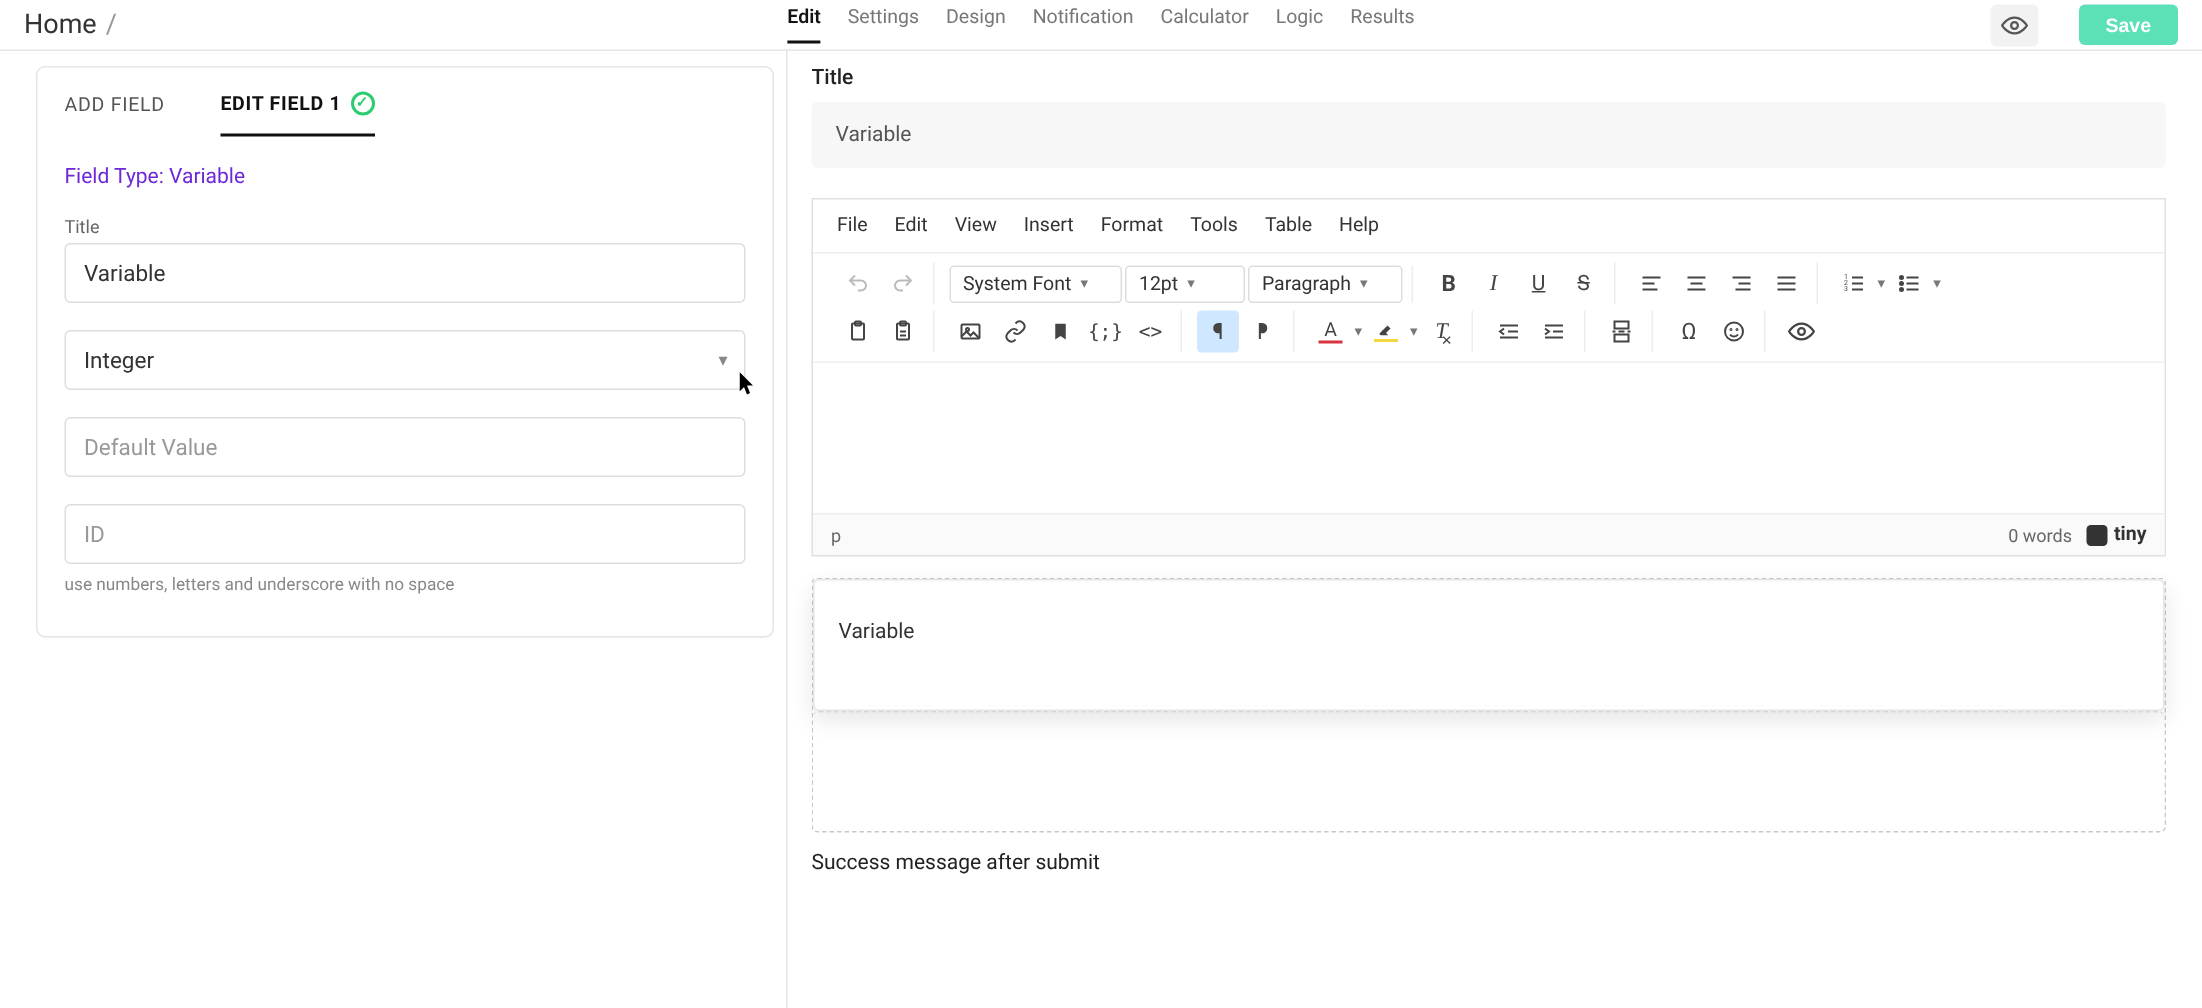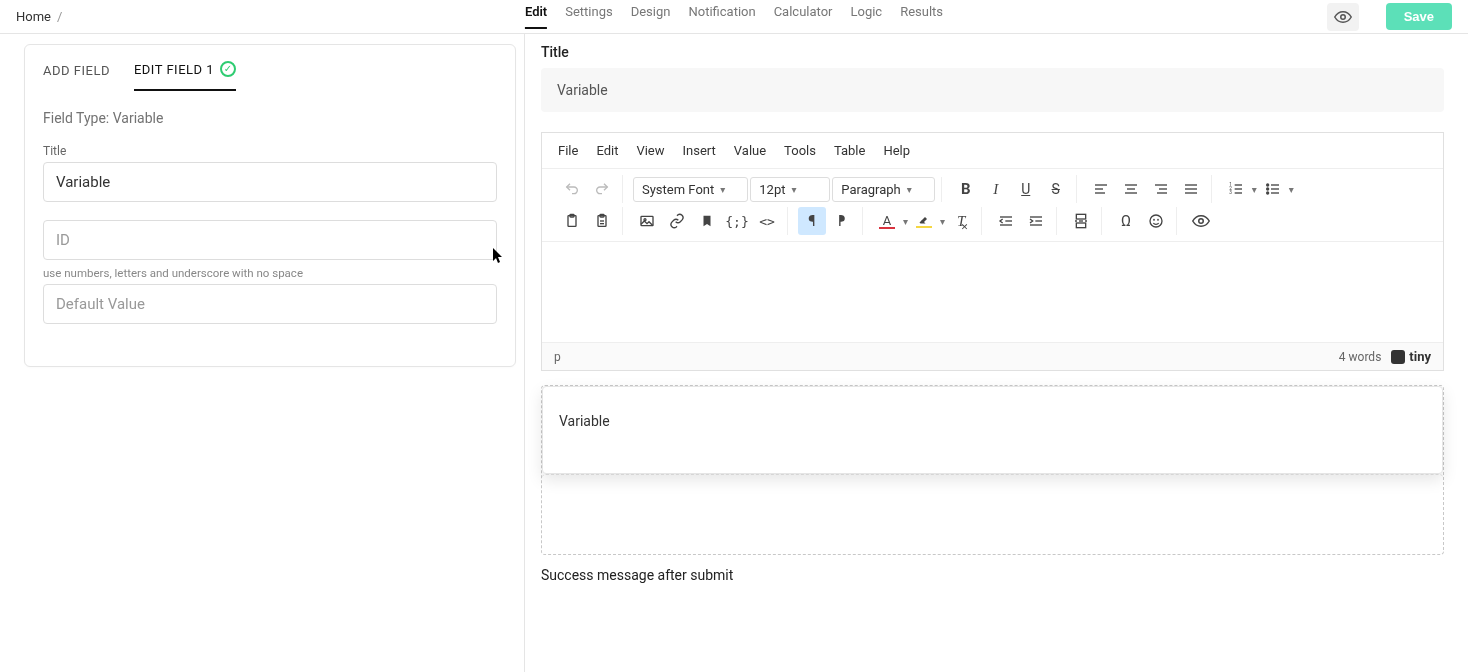--- a/index.html
+++ b/index.html
@@ -13,21 +13,21 @@
     overflow: hidden;
   }
   .topbar {
     display: flex;
     align-items: center;
     height: 34px;
     padding: 0 16px;
     border-bottom: 1px solid #e5e5e5;
     position: relative;
   }
-  .breadcrumb { display: flex; align-items: center; gap: 6px; font-size: 13px; }
+  .breadcrumb { display: flex; align-items: center; gap: 6px; font-size: 18px; }
   .breadcrumb a { color: #333; text-decoration: none; }
   .breadcrumb .sep { color: #999; }
   .nav-tabs {
     position: absolute;
     left: 50%;
     transform: translateX(-50%);
     display: flex;
     gap: 18px;
     font-size: 13px;
   }
@@ -65,27 +65,27 @@
   }
   .field-tabs { display: flex; gap: 24px; border-bottom: 1px solid transparent; margin-bottom: 18px; }
   .field-tabs .ftab {
     font-size: 13px;
     letter-spacing: 0.5px;
     padding: 8px 0 12px 0;
     cursor: pointer;
     color: #555;
     display: flex; align-items: center; gap: 6px;
   }
-  .field-tabs .ftab.active { color: #111; border-bottom: 2px solid #111; font-weight: 400; }
+  .field-tabs .ftab.active { color: #111; border-bottom: 2px solid #111; font-weight: 700; margin-left: 13px; }
   .check-circle {
     width: 16px; height: 16px; border: 2px solid #2ecc71; border-radius: 50%;
     display: inline-flex; align-items: center; justify-content: center;
     color: #2ecc71; font-size: 10px; line-height: 1;
   }
-  .type-line { font-size: 14px; color: #737373; margin-bottom: 18px; }
+  .type-line { font-size: 14px; color: #6d28d9; margin-bottom: 18px; }
   .form-label { font-size: 12px; color: #666; margin-bottom: 4px; display: block; }
   .form-input, .form-select {
     width: 100%;
     border: 1px solid #ddd;
     border-radius: 4px;
     padding: 10px 12px;
     font-size: 15px;
     font-family: inherit;
     color: #333;
     background: #fff;
@@ -248,49 +248,52 @@
         <span>Field Type:</span>
         <span>Variable</span>
       </div>
 
       <div class="field-group">
         <label class="form-label">Title</label>
         <input class="form-input" value="Variable" style="">
       </div>
 
       <div class="field-group" style="position:relative;">
+        <div class="select-wrap">
+          <input class="form-input" readonly="" value="Integer" style="">
+        </div>
 
         <svg class="cursor-arrow" style="left:450px; top:28px;" viewBox="0 0 12 16">
             <path d="M0 0 L0 13 L3 10 L5 15 L7 14 L5 9 L9 9 Z" fill="#000"></path>
           </svg>
       </div>
 
+      <div class="field-group">
+        <input class="form-input" placeholder="Default Value" style="">
+      </div>
+
       <div class="field-group" style="margin-bottom:4px;">
         <input class="form-input" placeholder="ID" style="">
         <div class="hint">use numbers, letters and underscore with no space</div>
-      </div>
-
-      <div class="field-group">
-        <input class="form-input" placeholder="Default Value" style="">
       </div>
     </div>
   </div>
 
   <div class="right-col">
     <div class="section-label">Title</div>
     <div class="readonly-box">Variable</div>
 
 
     <div class="editor-wrap">
       <div class="editor-menubar">
         <span>File</span>
         <span>Edit</span>
         <span>View</span>
         <span>Insert</span>
-        <span>Value</span>
+        <span>Format</span>
         <span>Tools</span>
         <span>Table</span>
         <span>Help</span>
       </div>
 
       <div class="editor-toolbar">
         <div class="toolbar-row">
           <div class="tb-group">
             <div class="tb-btn disabled">
                 <svg width="16" height="16" viewBox="0 0 24 24" fill="none" stroke="currentColor" stroke-width="2">
@@ -521,21 +524,21 @@
               </div>
           </div>
         </div>
       </div>
 
       <div class="editor-canvas"></div>
 
       <div class="editor-status">
         <span>p</span>
         <div class="right">
-          <span>4 words</span>
+          <span>0 words</span>
           <span class="tiny-logo">
               <span class="dot"></span>
               <span>tiny</span>
             </span>
         </div>
       </div>
     </div>
 
     <div class="preview-card">
       <div class="preview-inner">

